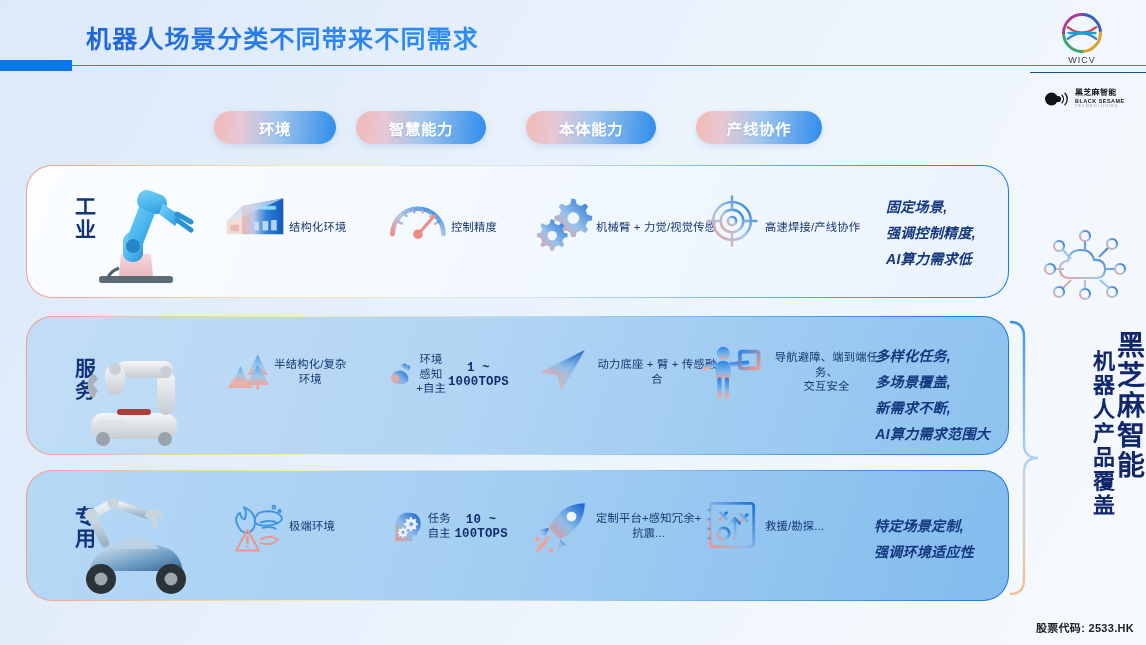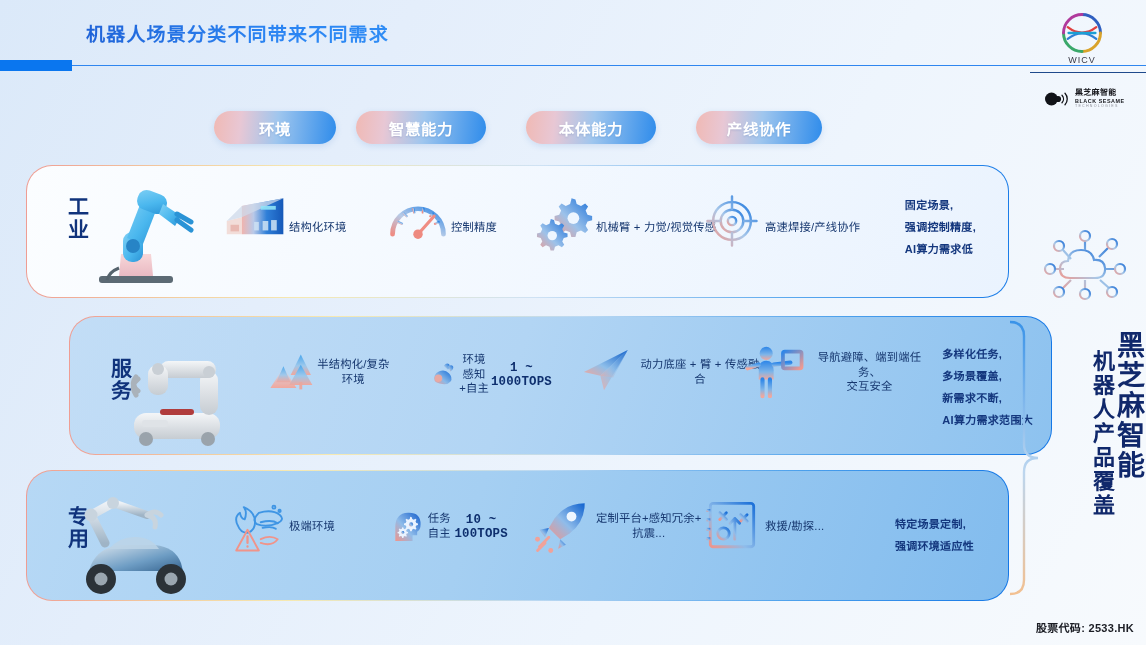--- a/index.html
+++ b/index.html
@@ -18,21 +18,21 @@
   #title-underline-block {
     position: absolute; left: 0; top: 60px; width: 72px; height: 11px;
     background: #0a76ef;
   }
   #title-underline-line {
     position: absolute; left: 72px; top: 64.5px; width: 1074px; height: 1.6px;
     background: #2f86ef;
   }
   #page-title {
     position: absolute; left: 86px; top: 19px;
-    font-size: 19px; font-weight: bold; letter-spacing: 1.2px;
+    font-size: 25px; font-weight: bold; letter-spacing: 1.2px;
     color: #1b6fe0; white-space: nowrap;
     background: linear-gradient(90deg,#1f63d8 0%, #2b84f2 60%, #2f8cf5 100%);
     -webkit-background-clip: text; background-clip: text; color: transparent;
     text-shadow: none;
   }
 
   
   #wicv-logo { position: absolute; left: 1055px; top: 12px; width: 54px; text-align: center; }
   #wicv-mark { width: 42px; height: 42px; margin: 0 auto; display:block; }
   #wicv-text {
@@ -72,32 +72,31 @@
   }
   #row-0 { top: 165px; height: 133px;
     background:
       linear-gradient(110deg,#fbfdff 0%,#f4f9ff 42%,#eaf3fe 100%) padding-box,
       linear-gradient(92deg,#ef9c93 0%,#f3cfa0 16%,#f6e9b2 28%,#cfe2f4 52%,#5aa8ee 78%,#1a7ce8 100%) border-box;
   }
   #row-1 { top: 316px; height: 139px;
     background:
       linear-gradient(108deg,#c2ddf6 0%,#b2d5f4 45%,#8dc2ef 100%) padding-box,
       linear-gradient(92deg,#ef9c93 0%,#f3cfa0 15%,#f6e9b2 27%,#bcd9f2 52%,#4da1ec 78%,#1477e6 100%) border-box;
-    margin-left: 43px;
   }
   #row-2 { top: 470px; height: 131px;
     background:
       linear-gradient(108deg,#b6d8f5 0%,#a5cff2 45%,#82bcee 100%) padding-box,
       linear-gradient(92deg,#ef9c93 0%,#f3cfa0 15%,#f6e9b2 27%,#bcd9f2 52%,#4da1ec 78%,#1477e6 100%) border-box;
   }
 
   .row-label {
     position: absolute; left: 34px; width: 36px;
     font-size: 21px; font-weight: bold; color: #10337c;
-    line-height: 1.06; letter-spacing: 1px; text-align: center;
+    line-height: 1.06; letter-spacing: 1px; text-align: right;
   }
   #row-0 .row-label { top: 40%; transform: translateY(-50%); }
   #row-1 .row-label { top: 46%; transform: translateY(-50%); }
   #row-2 .row-label { top: 44%; transform: translateY(-50%); }
 
   .hero-img { position: absolute; }
   #row-0 .hero-img { left: 48px;  top: 14px;  width: 128px; height: 112px; }
   #row-1 .hero-img { left: 38px;  top: 18px;  width: 140px; height: 115px; }
   #row-2 .hero-img { left: 38px;  top: 22px;  width: 140px; height: 108px; }
 
@@ -123,21 +122,21 @@
   #row-0 .c2 .glyph, #row-0 .c3 .glyph { margin-bottom: 12px; }
   #row-1 .cell { top: 22px; }
   #row-1 .c1 { top: 24px; }
   #row-2 .cell { top: 22px; }
 
   .note {
     position: absolute; right: 22px; display:flex; flex-direction: column;
     align-items: flex-start; gap: 6px;
   }
   .note div {
-    font-size: 11px; font-weight: bold;
+    font-size: 14px; font-style: italic; font-weight: bold;
     color: #14377e; letter-spacing: .3px; white-space: nowrap;
   }
   .note div.lite { font-weight: 600; }
   #row-0 .note { top: 30px; right: 32px; }
   #row-1 .note { top: 28px; right: 18px; }
   #row-2 .note { top: 44px; right: 34px; }
 
   
   #bracket { position: absolute; left: 1006px; top: 318px; width: 36px; height: 280px; }
   #rail-icon { position: absolute; left: 1042px; top: 226px; width: 86px; height: 86px; }

